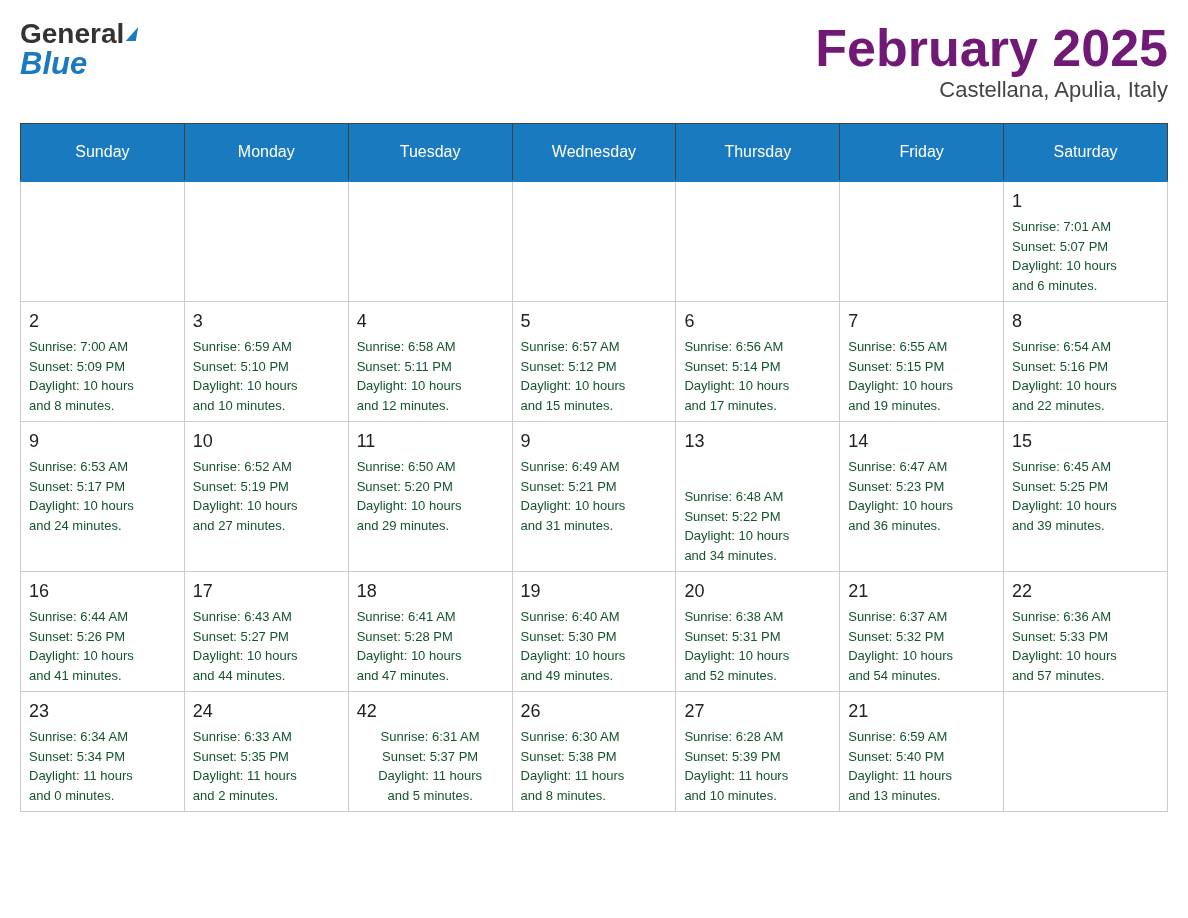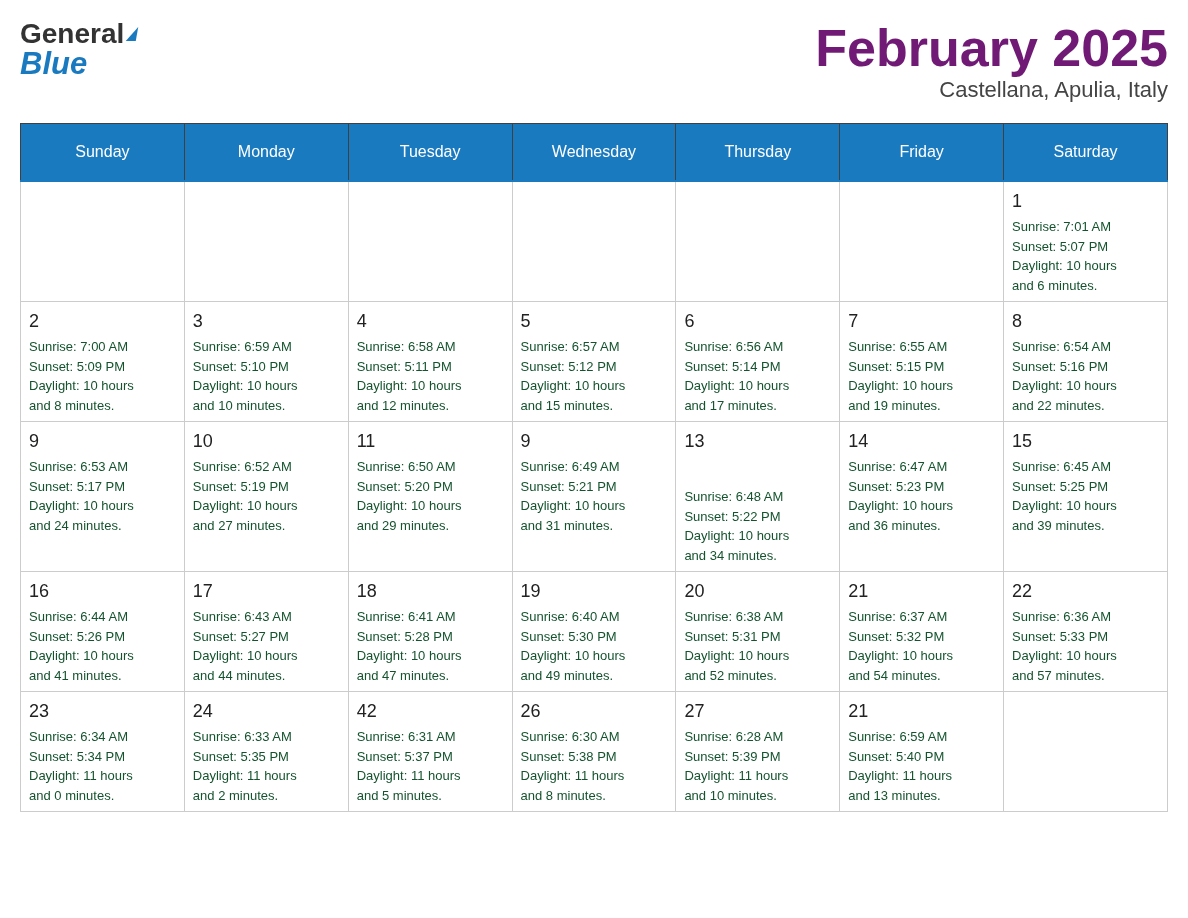--- a/index.html
+++ b/index.html
@@ -298,21 +298,21 @@
         </td>
         <td>
           <span class="day-number">24</span>
           <div class="day-info" style="white-space: pre-line;">Sunrise: 6:33 AM
 Sunset: 5:35 PM
 Daylight: 11 hours
 and 2 minutes.</div>
         </td>
         <td>
           <span class="day-number">42</span>
-          <div class="day-info" style="white-space: pre-line;">Sunrise: 6:31 AM
+          <div class="day-info" style="white-space: pre-line; text-align: center;">Sunrise: 6:31 AM
 Sunset: 5:37 PM
 Daylight: 11 hours
 and 5 minutes.</div>
         </td>
         <td>
           <span class="day-number">26</span>
           <div class="day-info" style="white-space: pre-line;">Sunrise: 6:30 AM
 Sunset: 5:38 PM
 Daylight: 11 hours
 and 8 minutes.</div>

